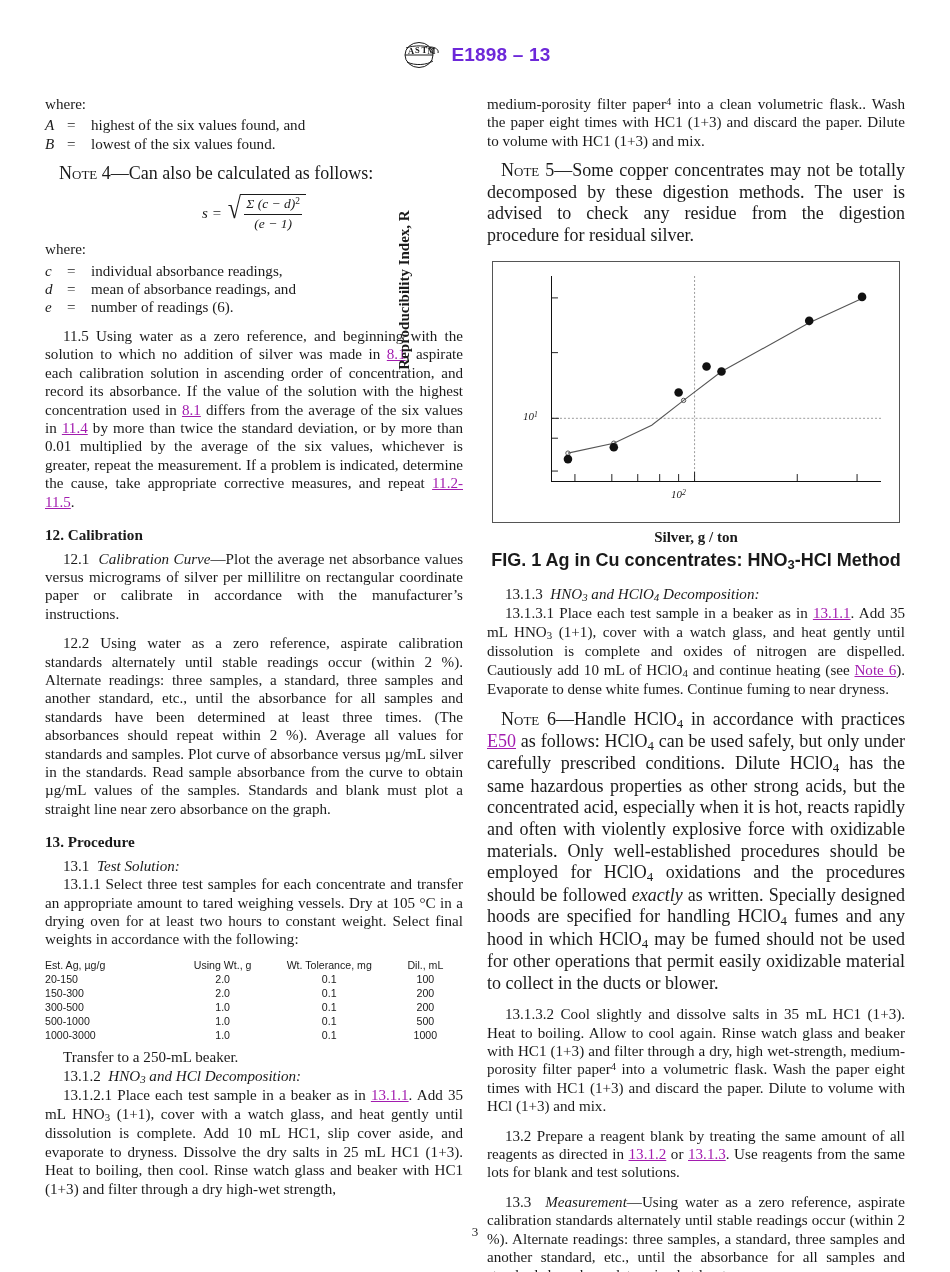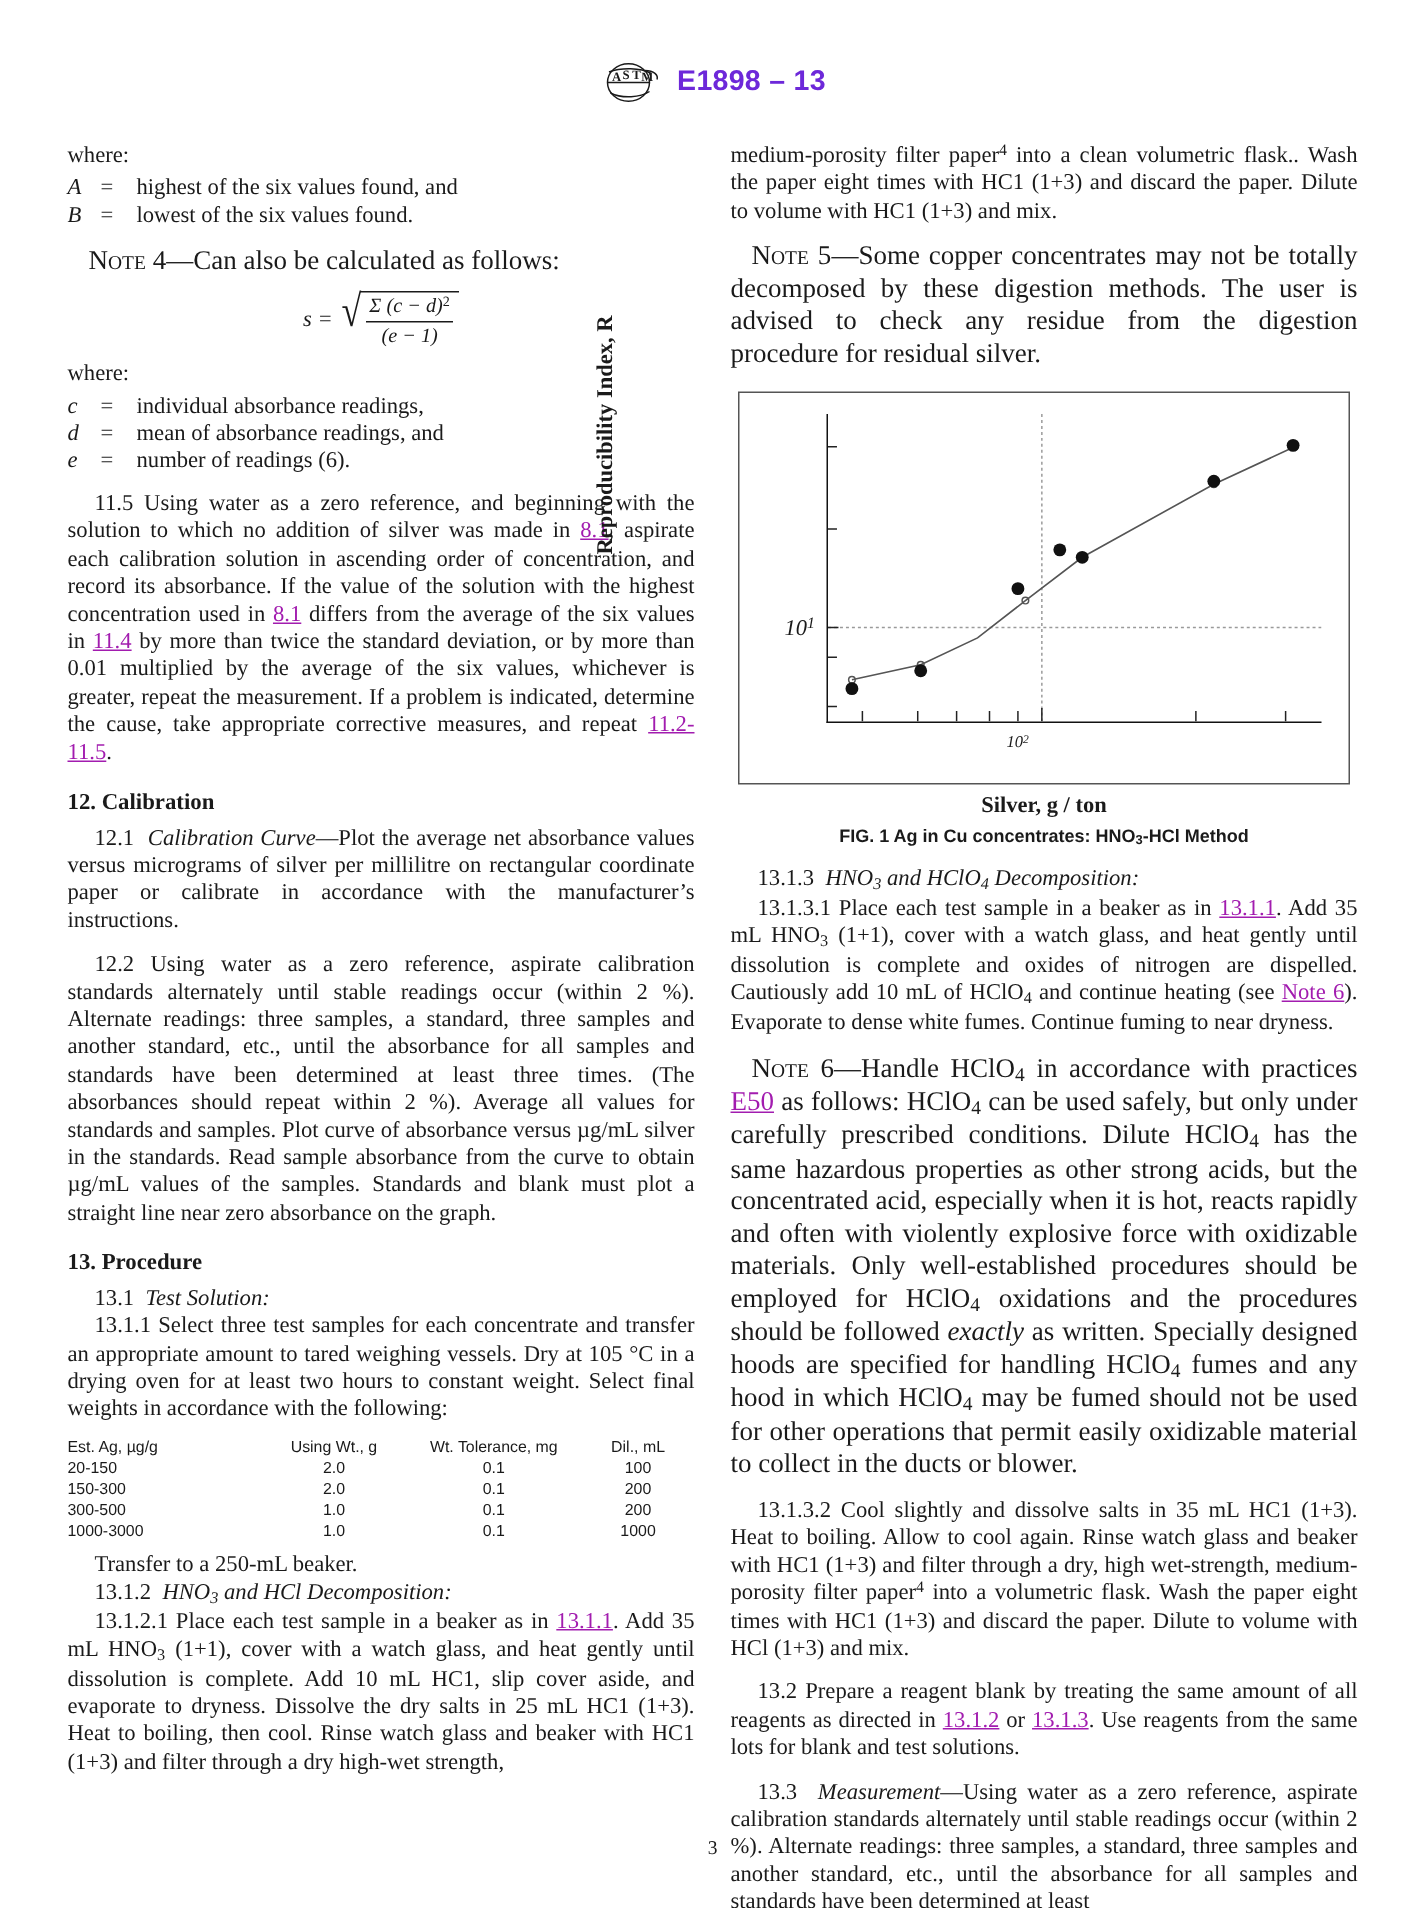--- a/index.html
+++ b/index.html
@@ -222,40 +222,40 @@
     transform-origin: 10px 110px;
     font-family: "Liberation Serif", serif;
     font-weight: bold;
     font-size: 15px;
     text-align: center;
     white-space: nowrap;
   }
   .y-tick-label {
     position: absolute;
     font-style: italic;
-    font-size: 15px;
+    font-size: 11px;
     white-space: nowrap;
   }
   .x-tick-label {
     position: absolute;
     font-style: italic;
     font-size: 11px;
     white-space: nowrap;
   }
   .x-axis-title {
     text-align: center;
     font-weight: bold;
     font-size: 15px;
     margin-top: 5px;
   }
   .fig-caption {
     text-align: center;
     font-family: "Liberation Sans", sans-serif;
     font-weight: bold;
-    font-size: 12px;
+    font-size: 18px;
     margin-top: 4px;
   }
 
   
   .footnote-rule {
     width: 100px;
     height: 1.2px;
     background: #666;
     margin: 10px 0 6px 0;
   }
@@ -394,20 +394,26 @@
           <td>0.1</td>
           <td>200</td>
         </tr>
         <tr>
           <td class="c0">300-500</td>
           <td>1.0</td>
           <td>0.1</td>
           <td>200</td>
         </tr>
         <tr>
+          <td class="c0">500-1000</td>
+          <td>1.0</td>
+          <td>0.1</td>
+          <td>500</td>
+        </tr>
+        <tr>
           <td class="c0">1000-3000</td>
           <td>1.0</td>
           <td>0.1</td>
           <td>1000</td>
         </tr>
       </tbody>
     </table>
 
     <p class="para">Transfer to a 250-mL beaker.</p>
 

